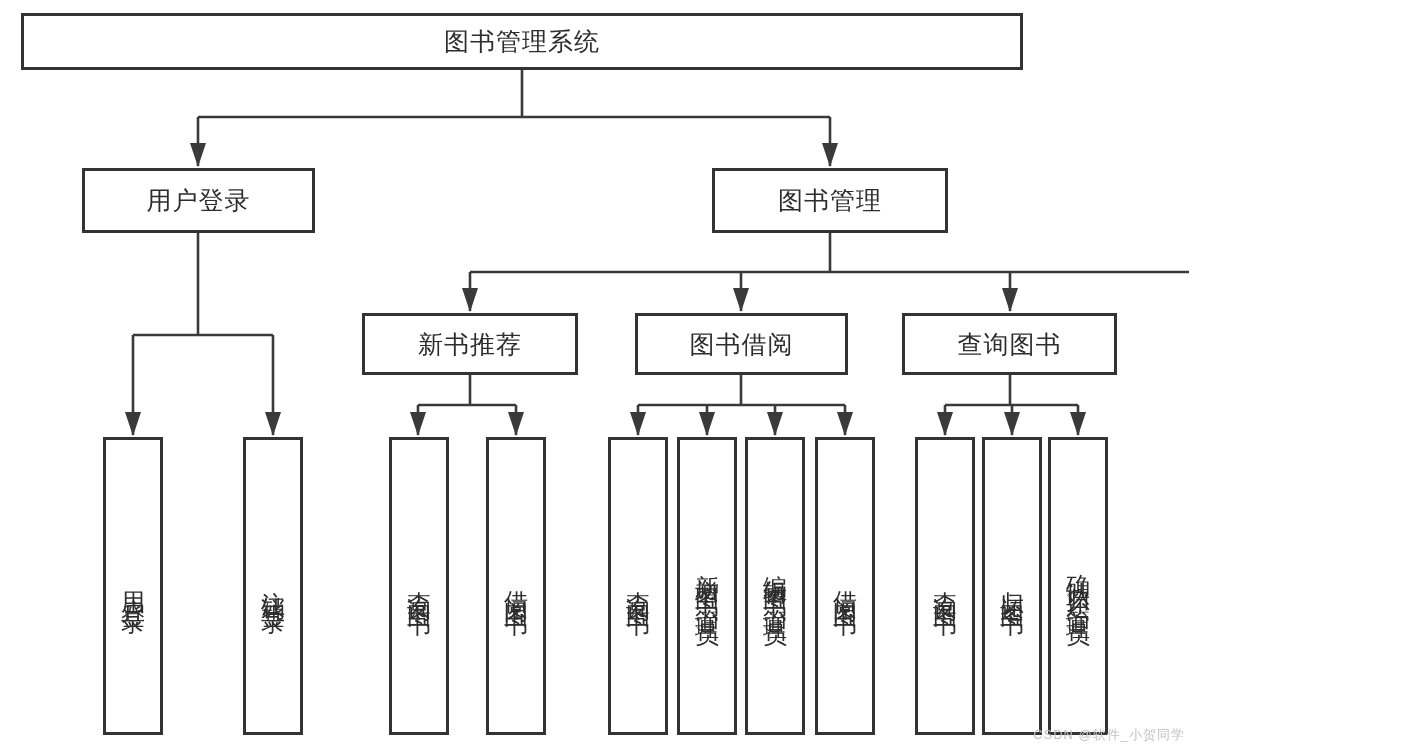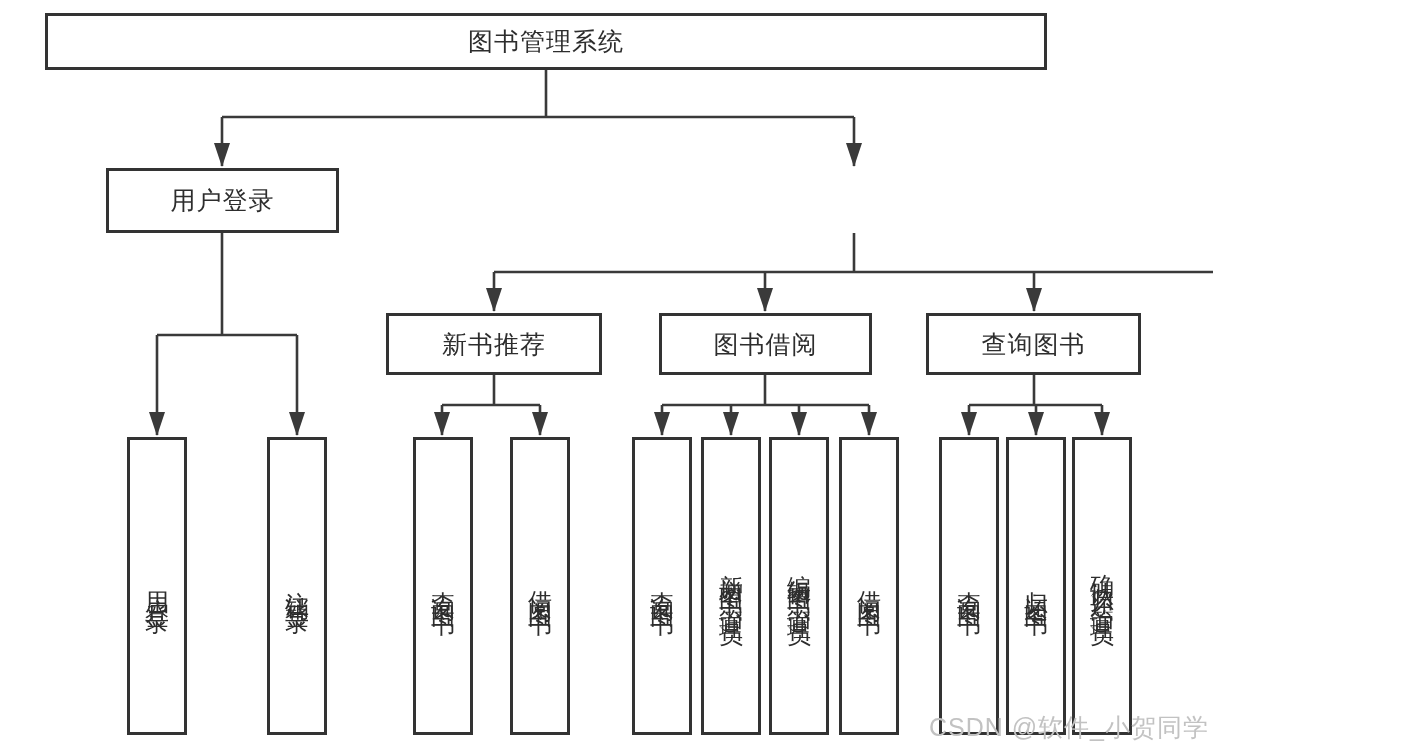--- a/index.html
+++ b/index.html
@@ -7,21 +7,20 @@
     padding: 0;
     background: #ffffff;
     font-family: "Liberation Sans", "DejaVu Sans", sans-serif;
   }
   #canvas {
     position: relative;
     width: 1189px;
     height: 747px;
     background: #ffffff;
     overflow: hidden;
-    margin-left: 24px;
   }
   #edges {
     position: absolute;
     left: 0;
     top: 0;
     width: 1405px;
     height: 747px;
   }
   .node {
     position: absolute;
@@ -75,21 +74,21 @@
   .l-e2 { left: 1313px; }
   .edge {
     fill: none;
     stroke: #3a3a3a;
     stroke-width: 2.6;
   }
   #watermark {
     position: absolute;
     right: 4px;
     bottom: 3px;
-    font-size: 25px;
+    font-size: 13px;
     color: #c2c2c2;
     letter-spacing: 1px;
     z-index: 3;
   }
 </style>
 </head>
 <body>
 
 <div id="canvas">
 
@@ -130,20 +129,23 @@
     <path class="edge" d="M1342,405 V435" marker-end="url(#arrowhead)"></path>
   </svg>
 
   <div class="node n-root">
     <span>图书管理系统</span>
   </div>
 
   <div class="node n-login">
     <span>用户登录</span>
   </div>
+  <div class="node n-mgmt">
+    <span>图书管理</span>
+  </div>
 
   <div class="node n-borrow">
     <span>图书借阅</span>
   </div>
   <div class="node n-rec">
     <span>新书推荐</span>
   </div>
   <div class="node n-cur">
     <span>查询图书</span>
   </div>

